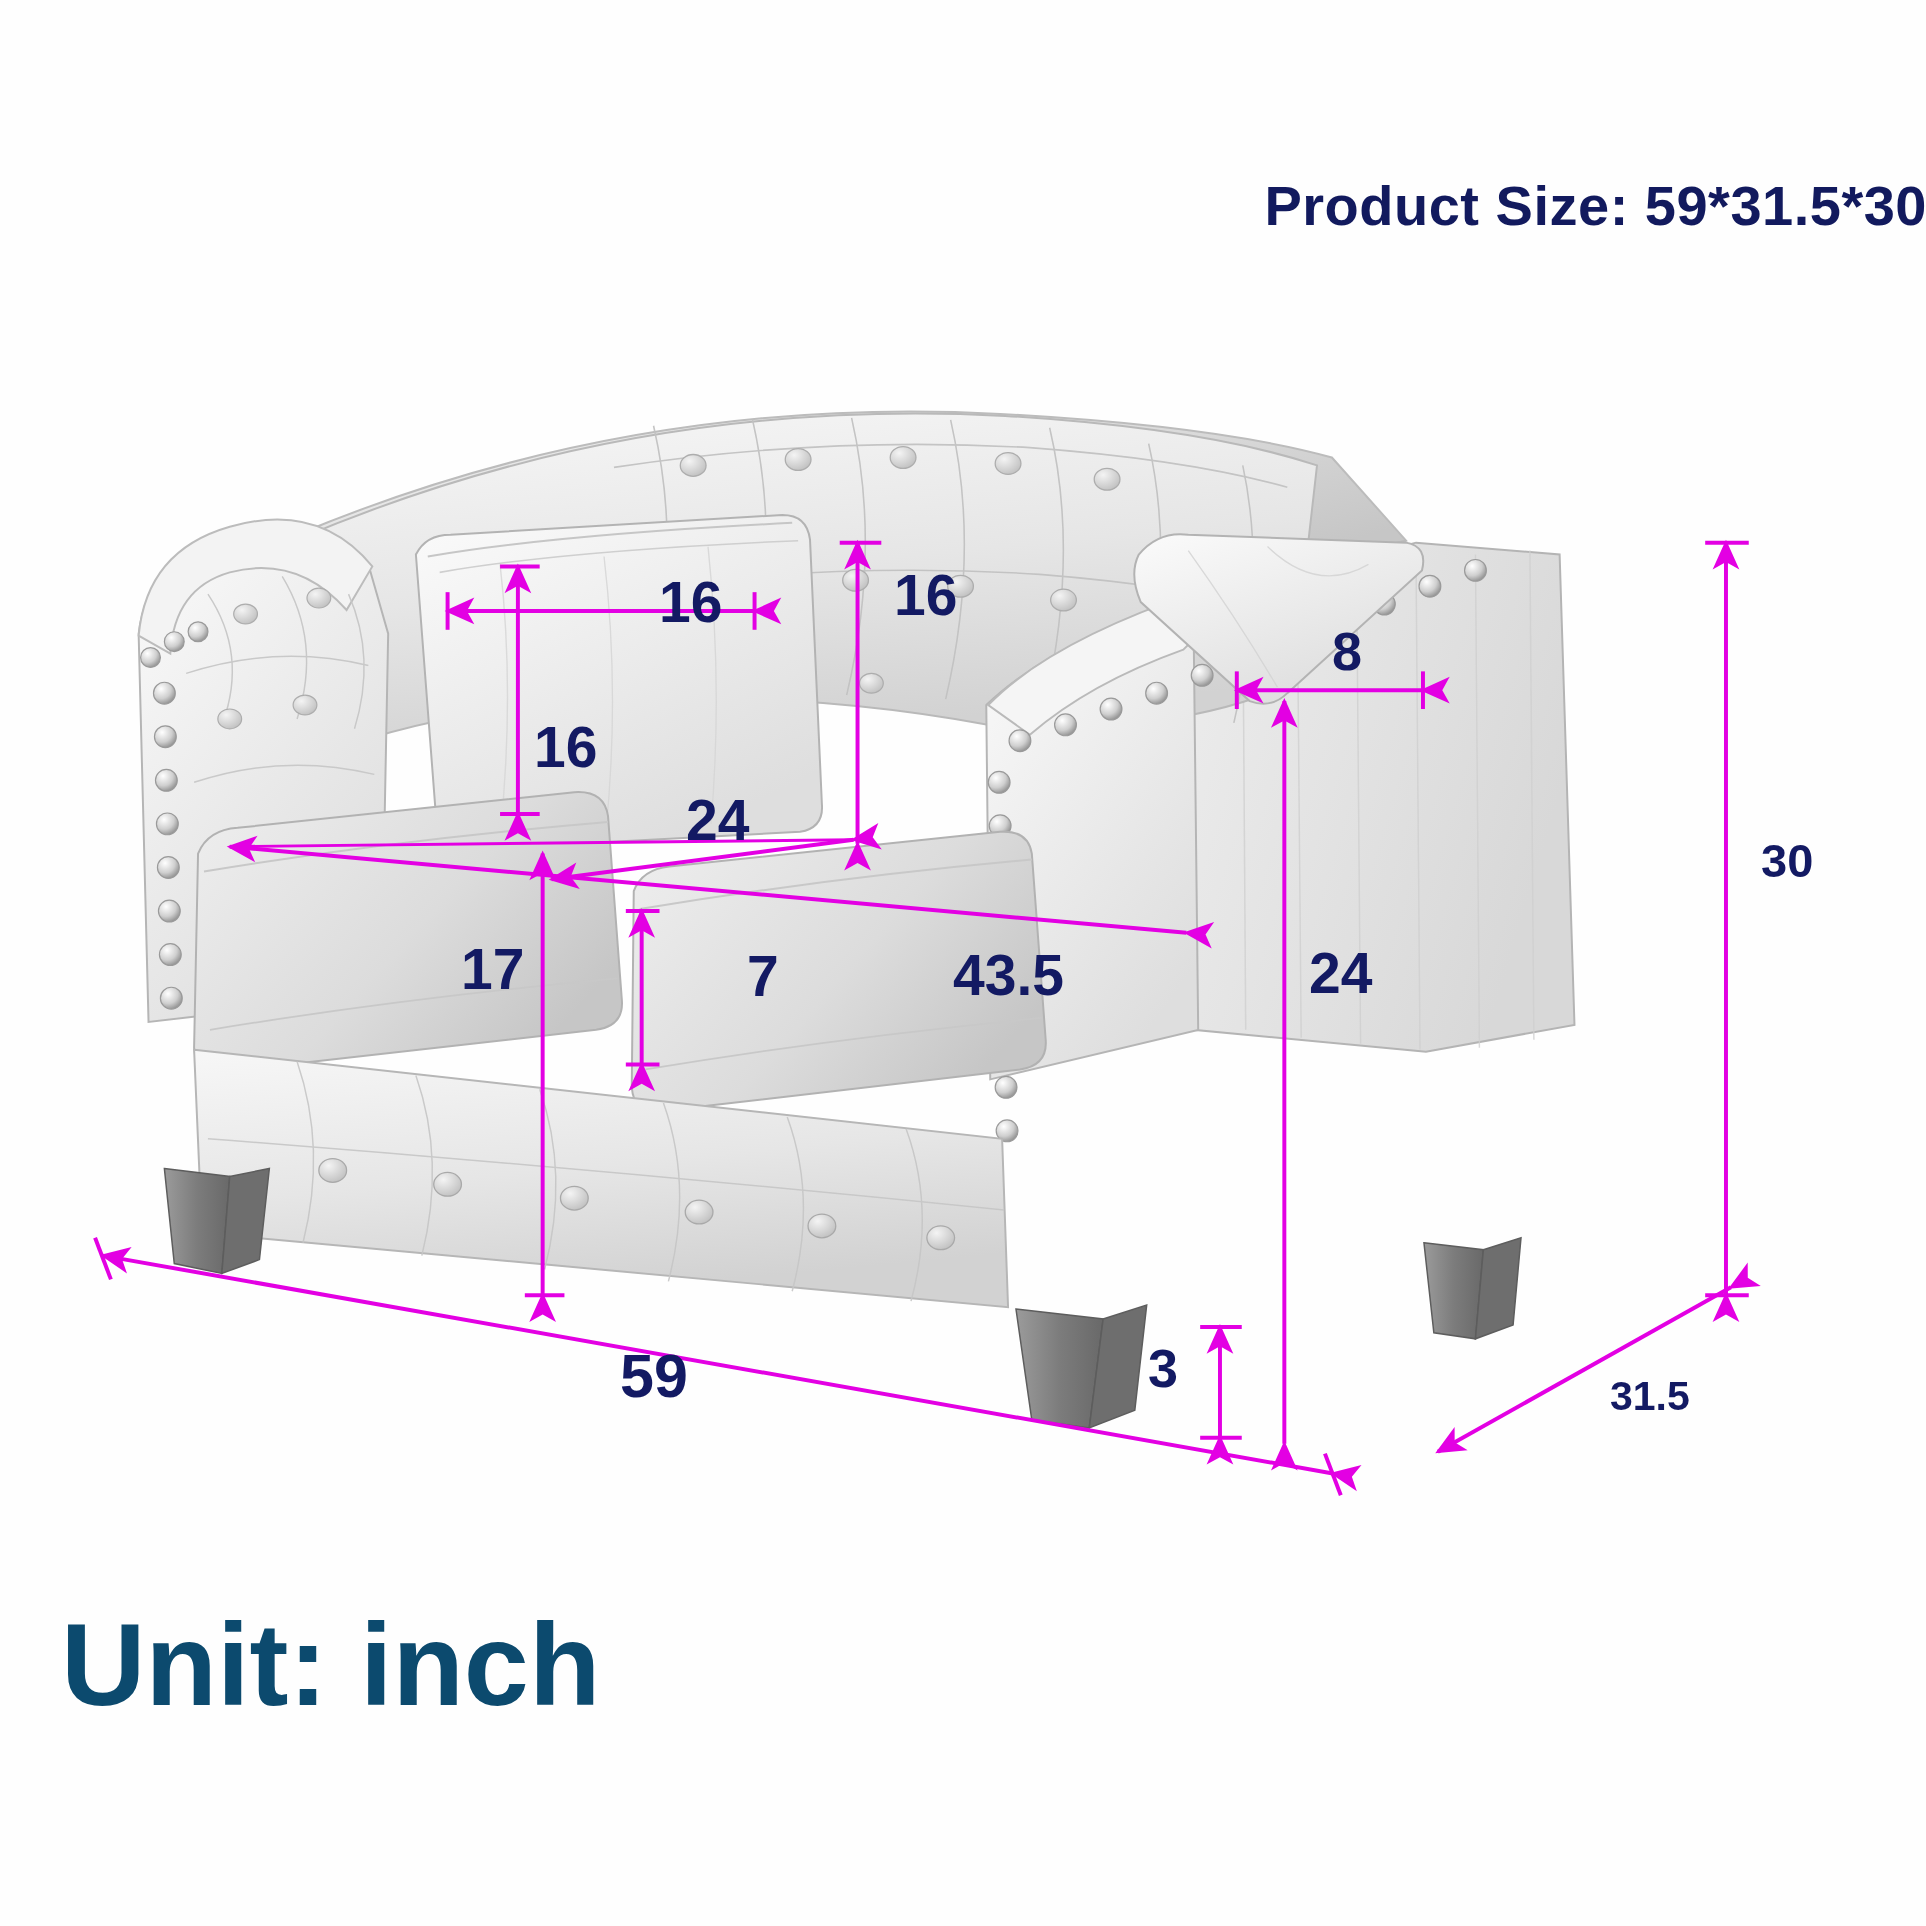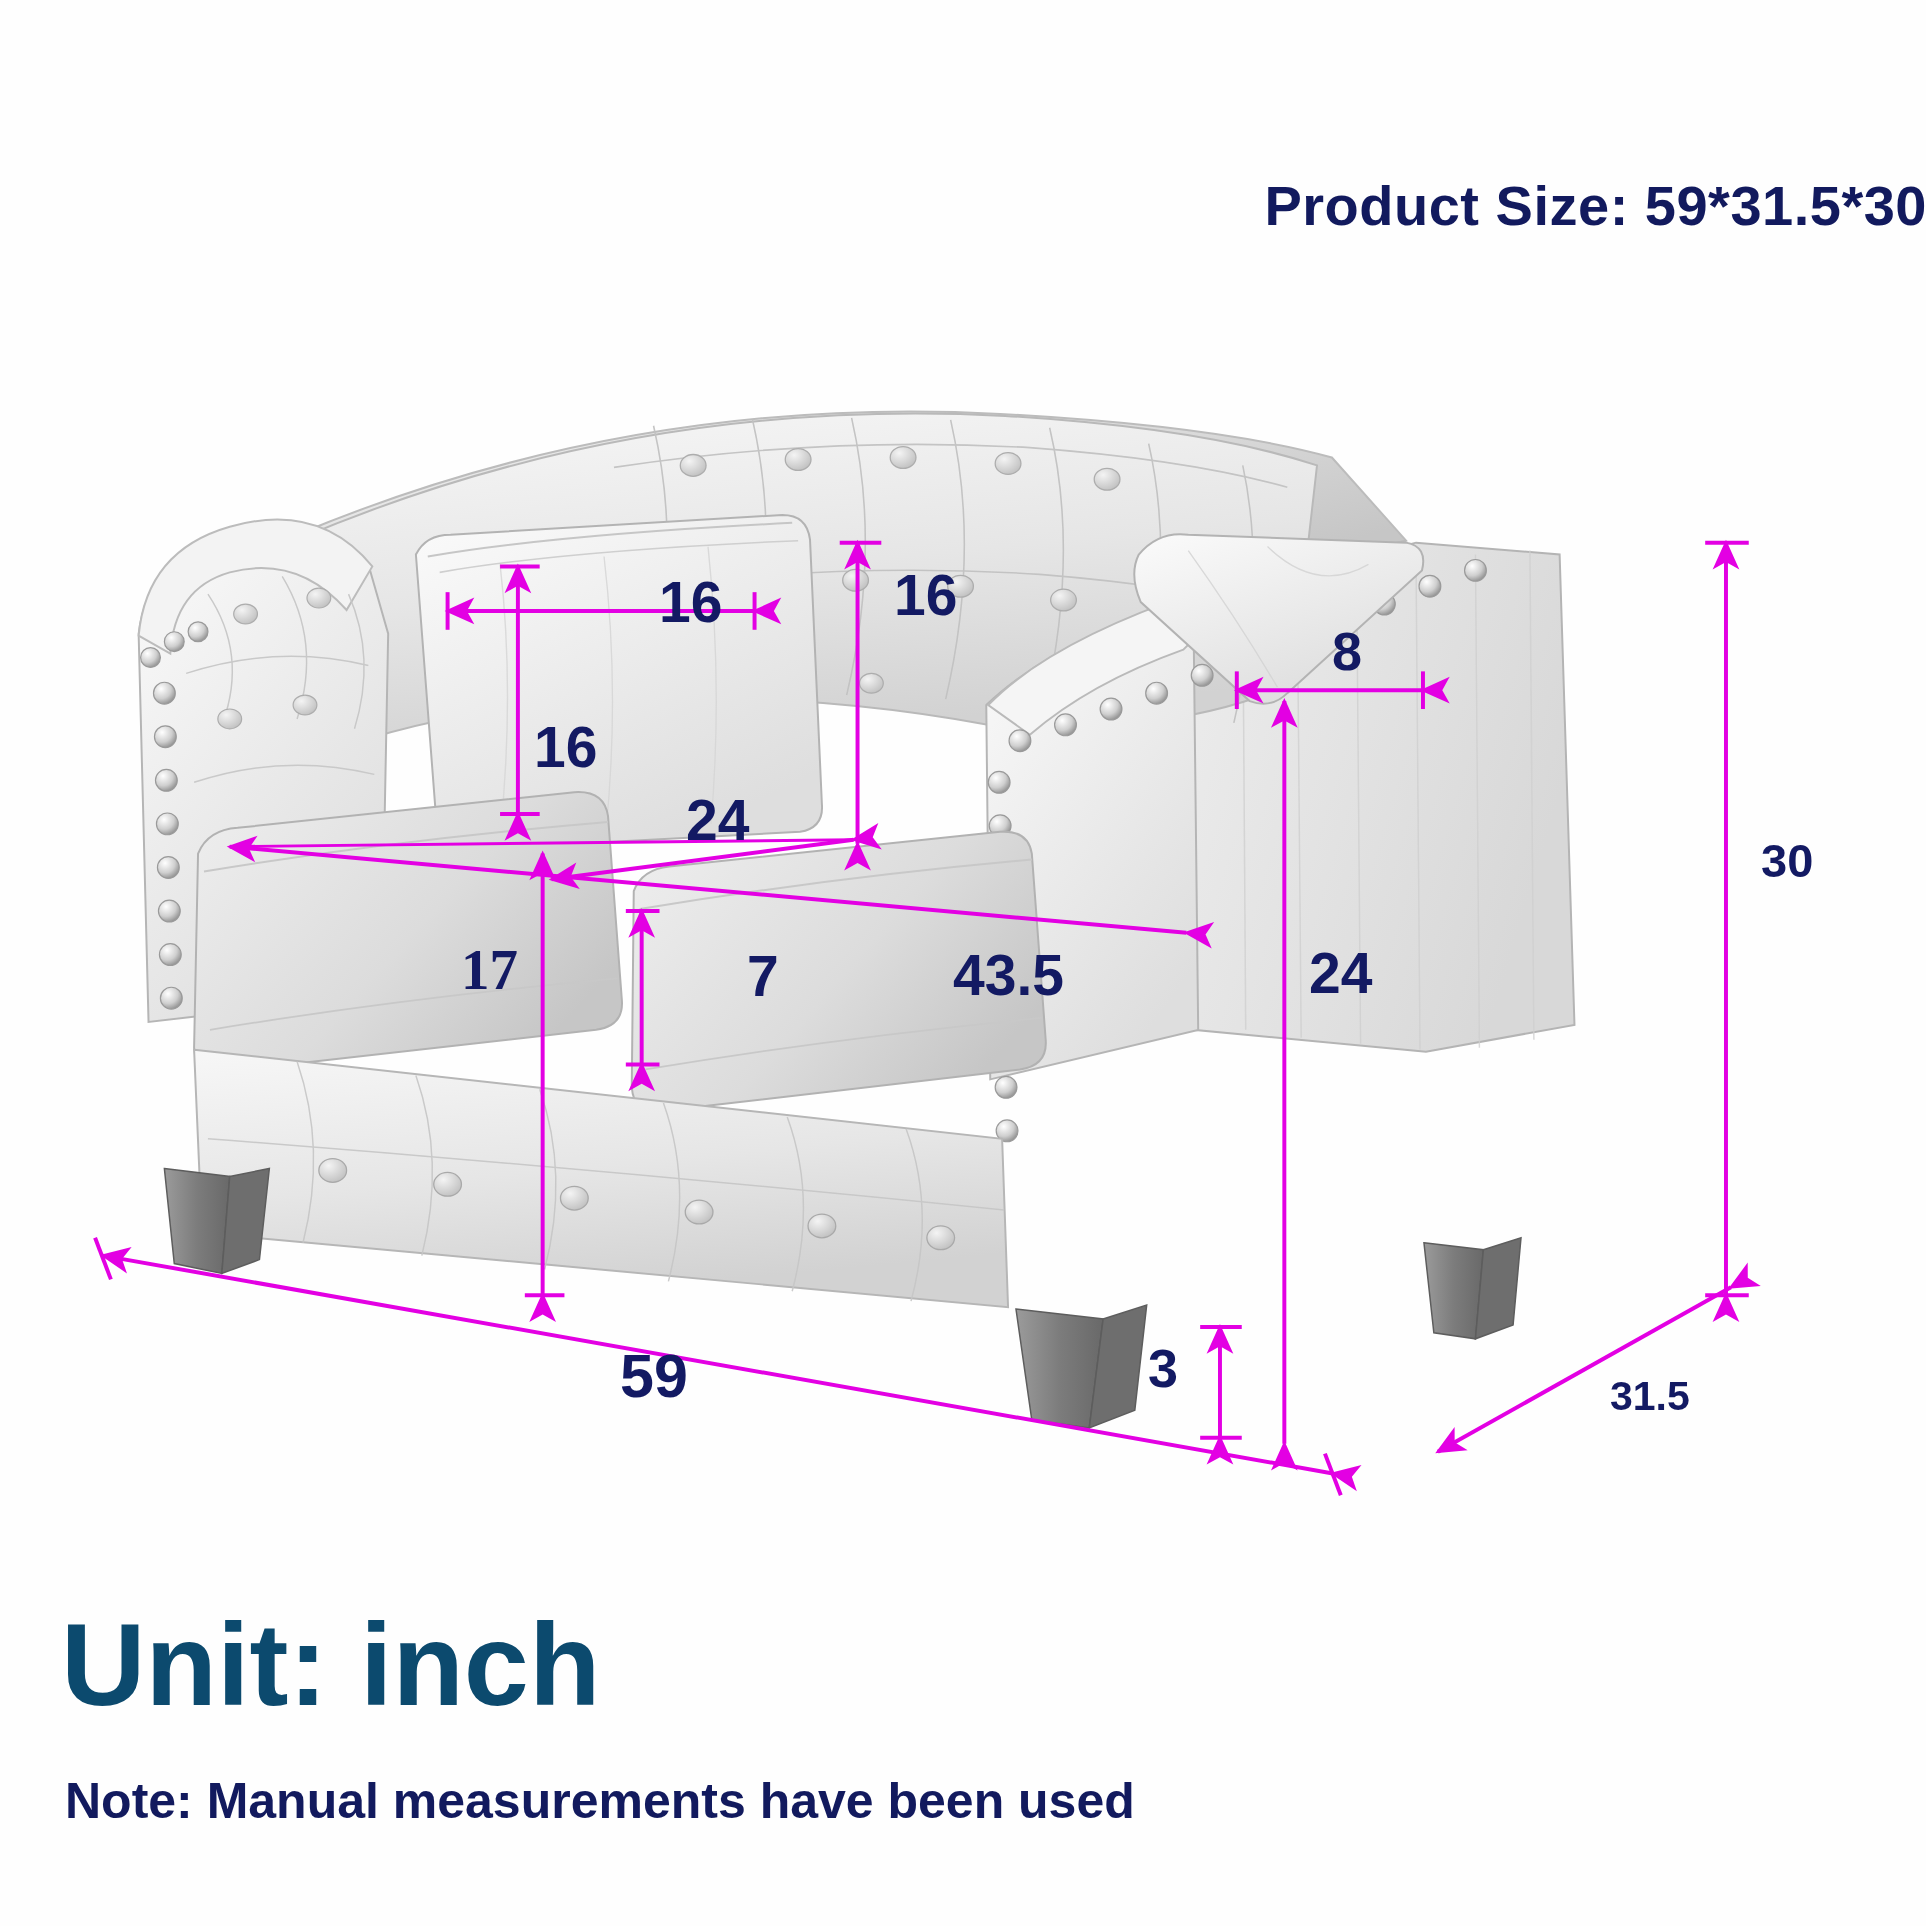--- a/index.html
+++ b/index.html
@@ -305,36 +305,35 @@
   <div class="dim-label" style="left:659px;top:574px;font-size:57px;">16</div>
 
   <div class="dim-label" style="left:534px;top:719px;font-size:57px;">16</div>
 
   <div class="dim-label" style="left:894px;top:567px;font-size:57px;">16</div>
 
   <div class="dim-label" style="left:1332px;top:624px;font-size:54px;">8</div>
 
   <div class="dim-label" style="left:686px;top:792px;font-size:57px;">24</div>
 
-  <div class="dim-label" style="left:461px;top:941px;font-size:57px;font-family:Liberation Serif, serif;">17</div>
+  <div class="dim-label" style="left:461px;top:941px;font-size:57px;">17</div>
 
   <div class="dim-label" style="left:747px;top:948px;font-size:57px;">7</div>
 
   <div class="dim-label" style="left:953px;top:919px;font-size:57px;margin-top:28px;">43.5</div>
 
   <div class="dim-label" style="left:1309px;top:945px;font-size:57px;">24</div>
 
   <div class="dim-label" style="left:1761px;top:837px;font-size:47px;">30</div>
 
   <div class="dim-label" style="left:1148px;top:1341px;font-size:54px;">3</div>
 
   <div class="dim-label" style="left:620px;top:1346px;font-size:61px;">59</div>
 
   <div class="dim-label" style="left:1610px;top:1376px;font-size:41px;">31.5</div>
 
   <div class="unit">Unit: inch</div>
 
   <div class="note">
-    <span>Note: Manual measurements have been used</span>
   </div>
 
 </div>
 
 
 </body></html>

